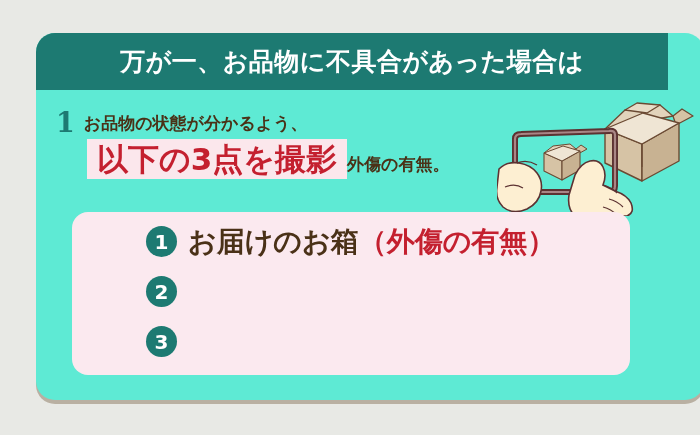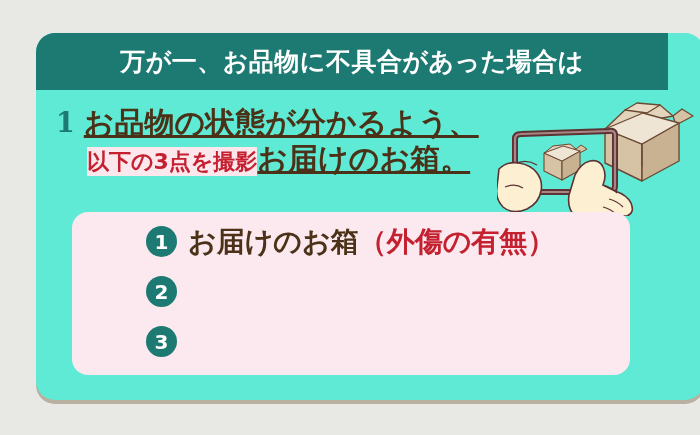--- a/index.html
+++ b/index.html
@@ -64,36 +64,35 @@
   #step-number {
     color: #1d7a72;
     font-size: 27px;
     font-weight: bold;
     font-family: "DejaVu Serif", "Liberation Serif", serif;
     line-height: 36px;
     margin-right: 9px;
   }
   .step-text {
     color: #4a3117;
-    font-size: 30px;
+    font-size: 17px;
     font-weight: bold;
     line-height: 36px;
-    text-decoration: underline;
   }
   #step-line2 {
     margin-left: 31px;
     line-height: 36px;
     white-space: nowrap;
   }
   .hl {
     background: #fbe7ec;
     color: #c4202f;
-    font-size: 22px;
-    font-weight: bold;
-    padding: 2px 0;
+    font-size: 31px;
+    font-weight: bold;
+    padding: 2px 10px;
   }
 
   
   #illustration {
     position: absolute;
     right: 2px;
     top: 58px;
     width: 205px;
     height: 125px;
     pointer-events: none;
@@ -152,21 +151,21 @@
   <div id="header-bar">
     <div id="header-title">万が一、お品物に不具合があった場合は</div>
   </div>
 
   <div id="step-block">
     <div class="step-row">
       <span id="step-number">1</span>
       <span class="step-text">お品物の状態が分かるよう、</span>
     </div>
     <div id="step-line2">
-      <span class="hl">以下の3点を撮影</span><span class="step-text">お届けのお箱。</span>
+      <span class="hl">以下の3点を撮影</span><span class="step-text">外傷の有無。</span>
     </div>
   </div>
 
   <svg id="illustration" viewBox="0 0 205 125">
 
     <g>
       <path d="M108 38 L128 19 L163 14 L176 25 Z" fill="#e2d3bb" stroke="#6b4a33" stroke-width="1.3" stroke-linejoin="round"></path>
       <path d="M176 25 L185 18 L196 25 L179 34 Z" fill="#d6c3a5" stroke="#6b4a33" stroke-width="1.3" stroke-linejoin="round"></path>
       <path d="M128 19 L140 12 L163 14 L150 22 Z" fill="#e8dcc7" stroke="#6b4a33" stroke-width="1.3" stroke-linejoin="round"></path>
       <path d="M108 38 L108 72 L145 90 L145 53 Z" fill="#d6c3a5" stroke="#6b4a33" stroke-width="1.4" stroke-linejoin="round"></path>

